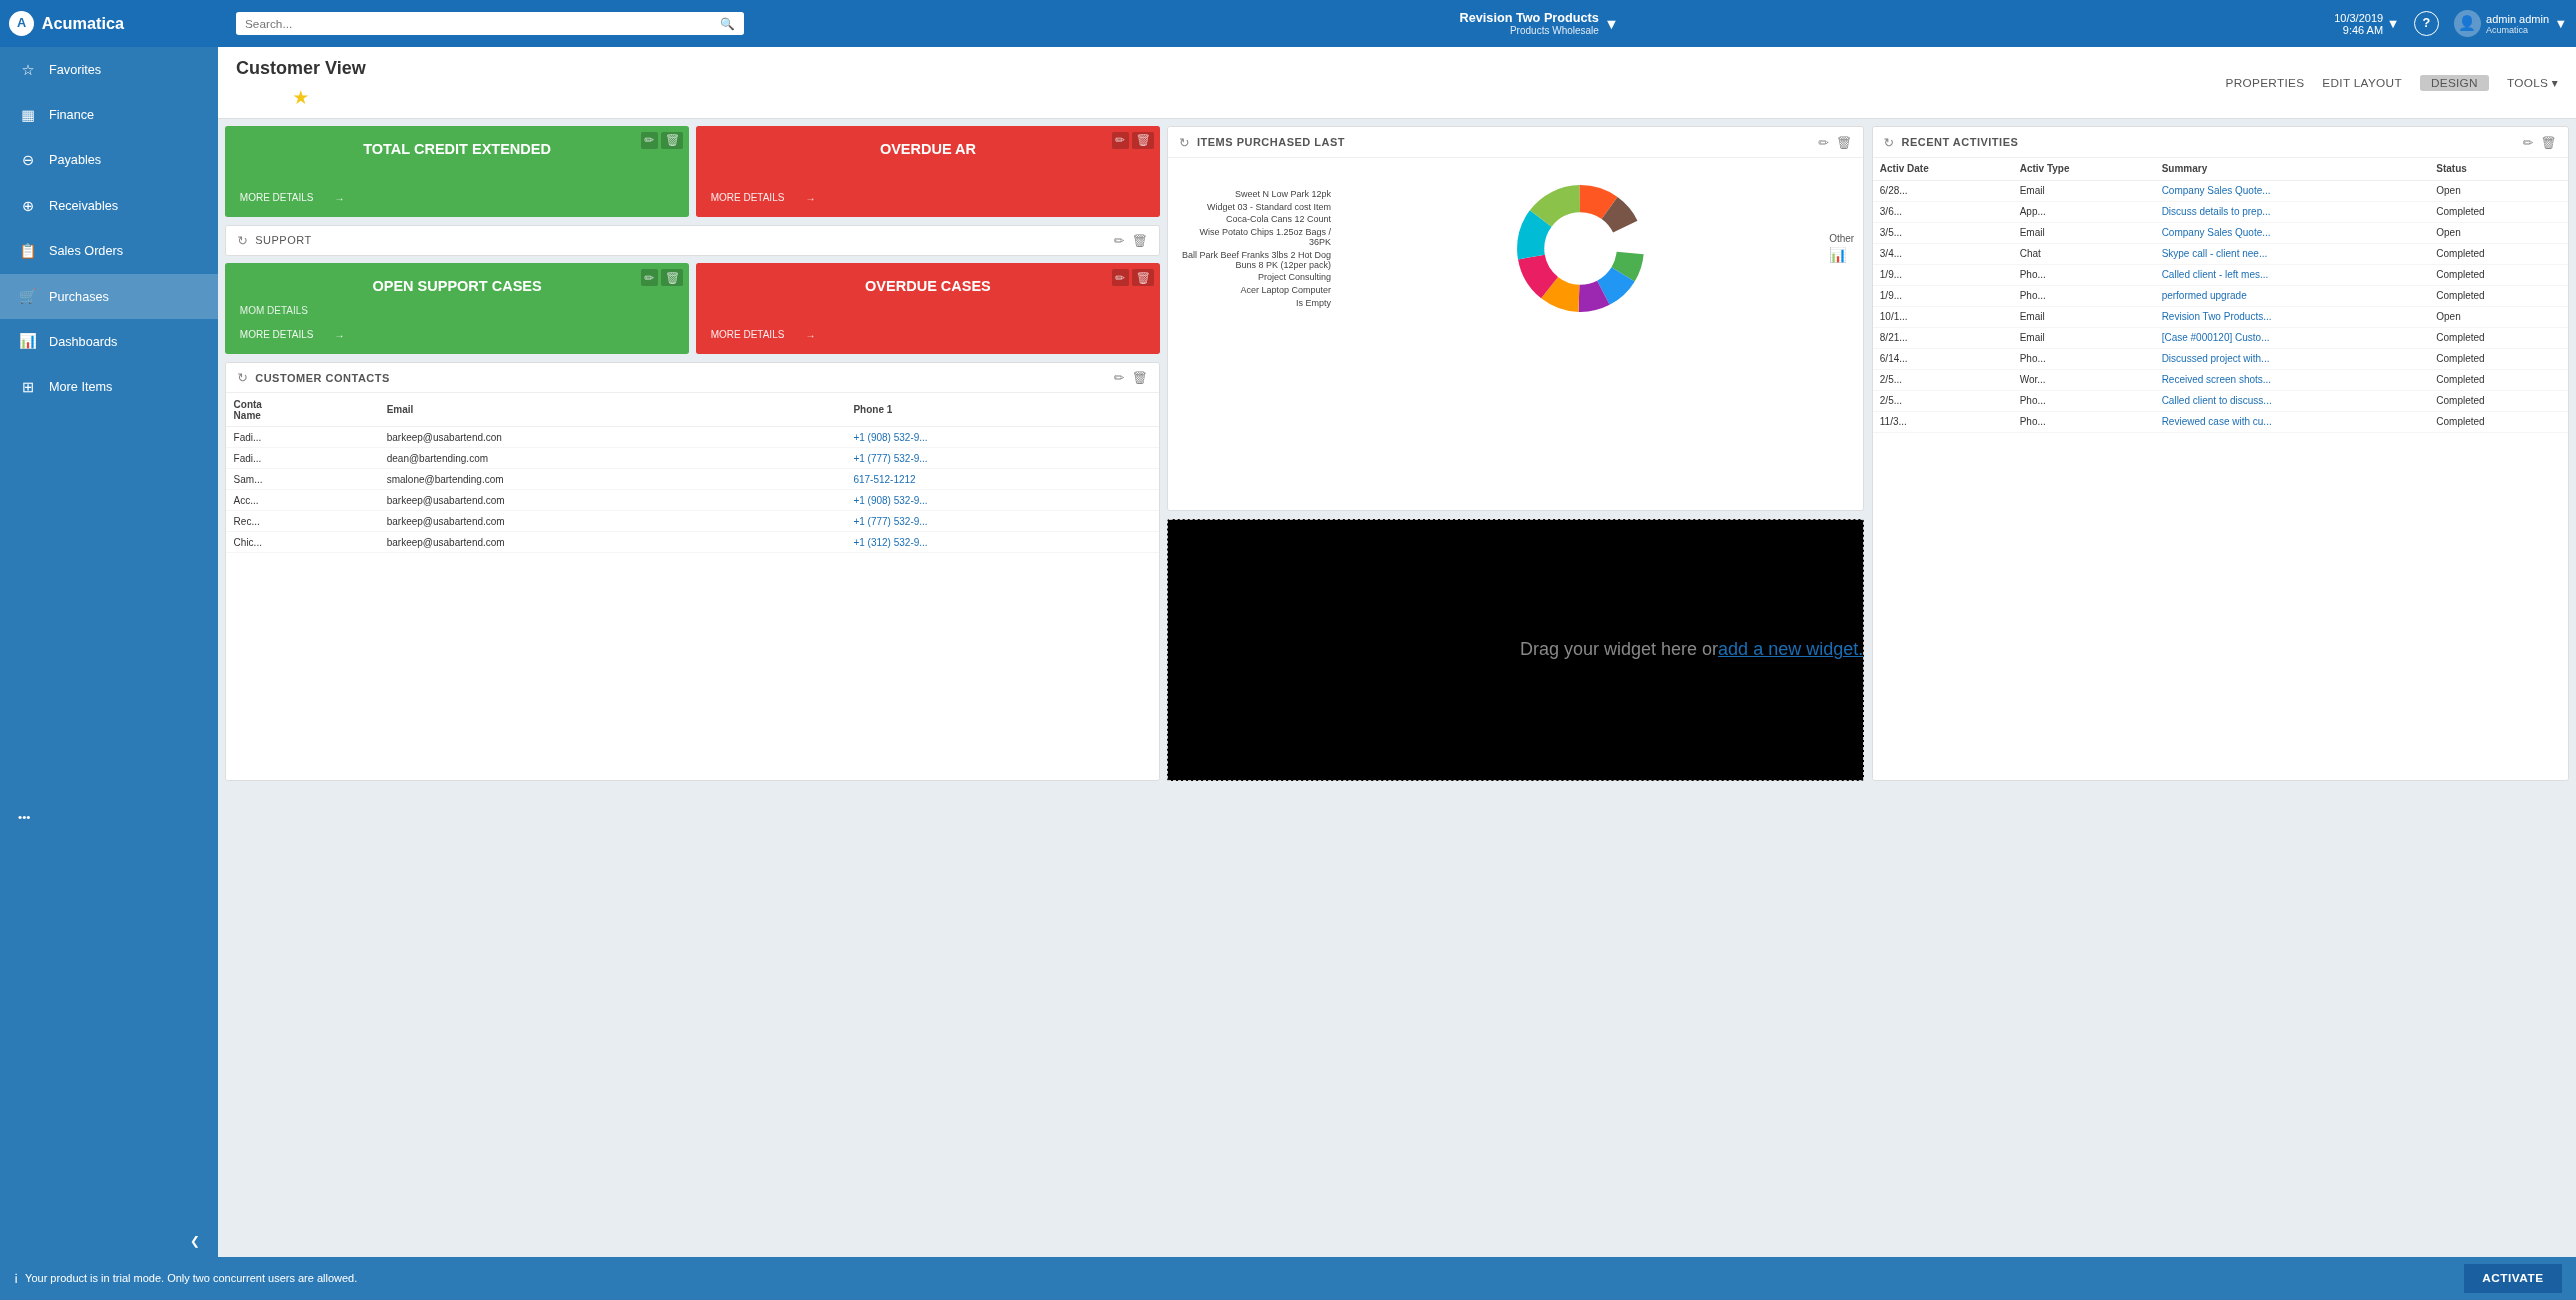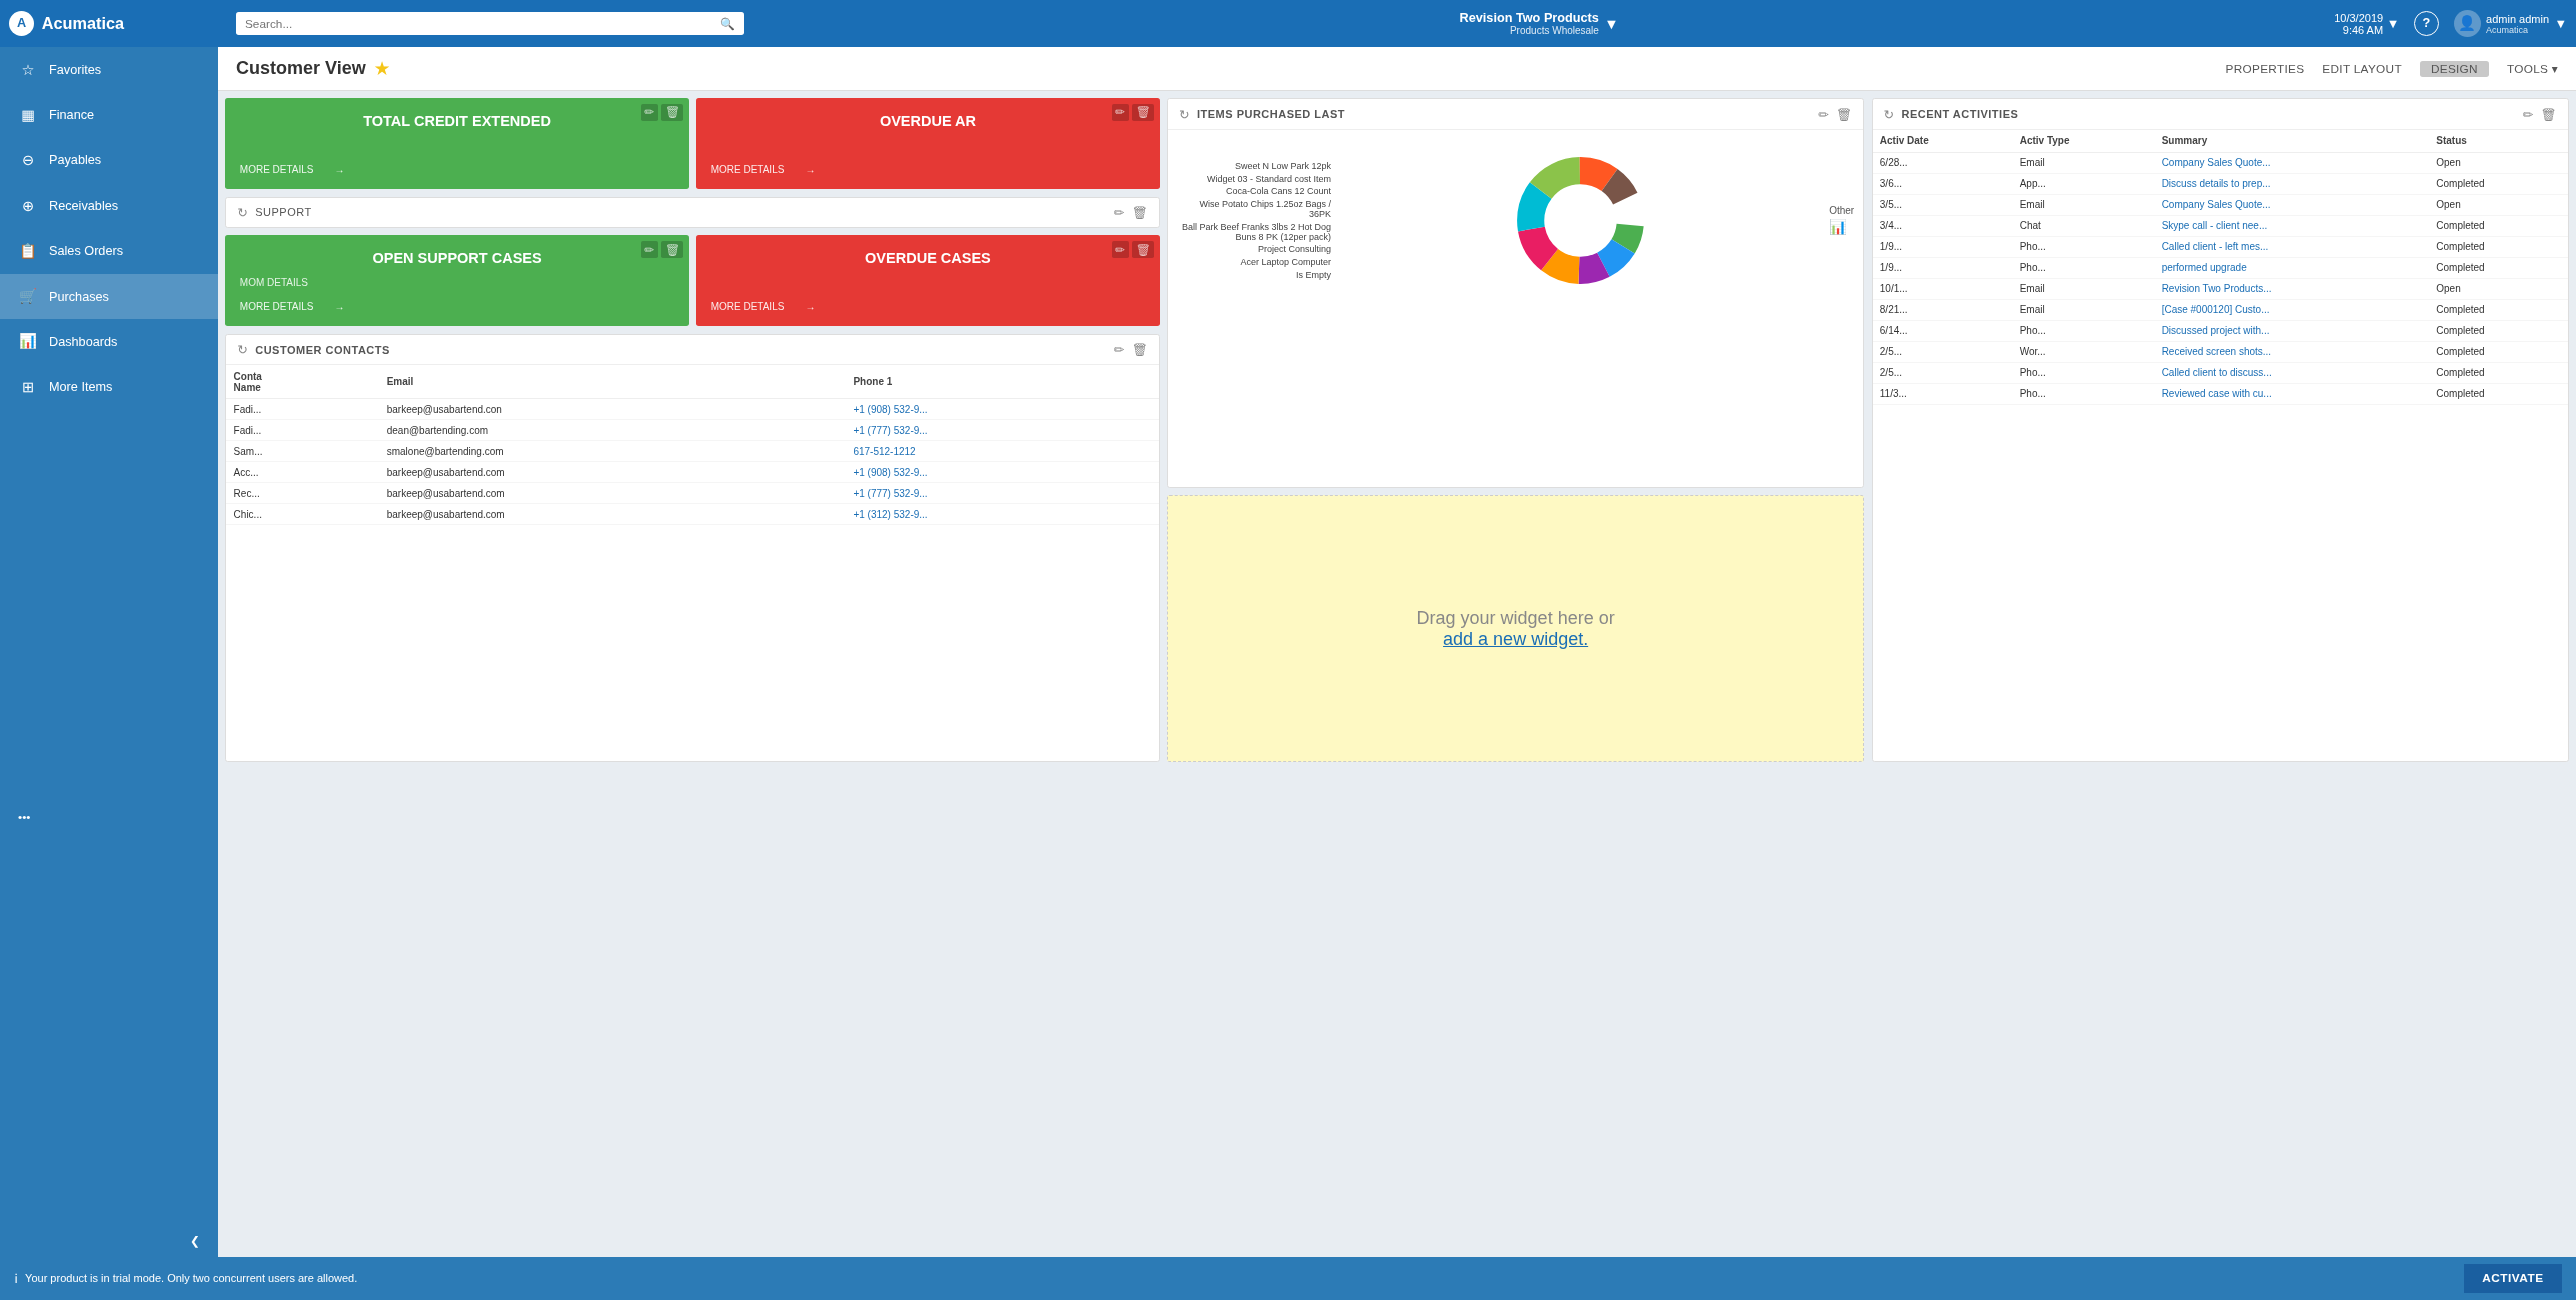--- a/index.html
+++ b/index.html
@@ -29,21 +29,21 @@
     .sidebar-item.active { background: rgba(255,255,255,0.2); }
     .sidebar-icon { width: 20px; height: 20px; display: flex; align-items: center; justify-content: center; font-size: 14.5px; flex-shrink: 0; }
     .sidebar-bottom { margin-top: auto; display: flex; align-items: center; padding: 12.7px 18px; color: white; cursor: pointer; font-size: 11.8px; gap: 9px; }
     .collapse-btn { margin-top: auto; padding: 9px 18px; color: white; cursor: pointer; display: flex; justify-content: flex-end; }
 
     
     .content { flex: 1; display: flex; flex-direction: column; overflow: hidden; background: #e8edf2; }
 
     
     .page-header { background: white; padding: 11px 18px; display: flex; align-items: center; justify-content: space-between; border-bottom: 0.9px solid #ddd; flex-shrink: 0; }
-    .page-title { font-size: 18px; font-weight: 600; color: #333; display: flex; align-items: center; gap: 9px; }
+    .page-title { font-size: 18px; font-weight: 600; color: #333; display: flex; align-items: center; gap: 9px; flex-direction: column; }
     .star-icon { color: #f5c518; font-size: 16.3px; }
     .page-actions { display: flex; align-items: center; gap: 18px; }
     .page-action-btn { color: #555; font-size: 11.8px; cursor: pointer; font-weight: 500; letter-spacing: 0.3px; }
     .page-action-btn.active { background: #c8c8c8; padding: 1px 11px; border-radius: 2.7px; }
 
     
     .kpi-card { border-radius: 2.7px; color: white; padding: 14.5px; display: flex; flex-direction: column; justify-content: space-between; min-height: 91px; cursor: pointer; position: relative; }
     .kpi-card-green { background: #4caf50; }
     .kpi-card-red { background: #e53935; }
     .kpi-title { font-size: 14.5px; font-weight: bold; text-transform: uppercase; text-align: center; line-height: 1.2; }
@@ -54,21 +54,21 @@
     .activities-table th { text-align: left; padding: 5.4px 7.3px; font-weight: 600; color: #444; border-bottom: 0.9px solid #eee; }
     .activities-table td { padding: 4.5px 7.3px; color: #333; border-bottom: 0.9px solid #f5f5f5; vertical-align: top; }
     .link-text { color: #1a6eb5; cursor: pointer; text-decoration: none; }
 
     
     .contacts-table { width: 100%; border-collapse: collapse; font-size: 10px; }
     .contacts-table th { text-align: left; padding: 5.4px 7.3px; font-weight: 600; color: #444; border-bottom: 0.9px solid #eee; }
     .contacts-table td { padding: 4.5px 7.3px; color: #333; border-bottom: 0.9px solid #f5f5f5; }
 
     
-    .drag-area { background: #fef9c3; border: 1.8px dashed #ccc; border-radius: 2.7px; display: flex; flex-direction: column; align-items: center; justify-content: center; min-height: 109px; color: #888; font-size: 18px; }
+    .drag-area { background: #000000; border: 1.8px dashed #ccc; border-radius: 2.7px; display: flex; flex-direction: row; align-items: center; justify-content: flex-end; min-height: 109px; color: #888; font-size: 18px; }
     .drag-area-link { color: #1a6eb5; cursor: pointer; text-decoration: underline; font-size: 18px; }
 
     
     .status-bar { background: #2c7bb6; color: white; padding: 7.3px 14.5px; font-size: 11px; display: flex; align-items: center; gap: 7.3px; flex-shrink: 0; }
     .status-bar-icon { font-size: 12.7px; }
 
     
     .activate-btn { background: #1a5fa0; color: white; border: none; padding: 7.3px 18px; cursor: pointer; font-size: 11.8px; font-weight: 600; letter-spacing: 0.5px; }
   </style>
 </head>

